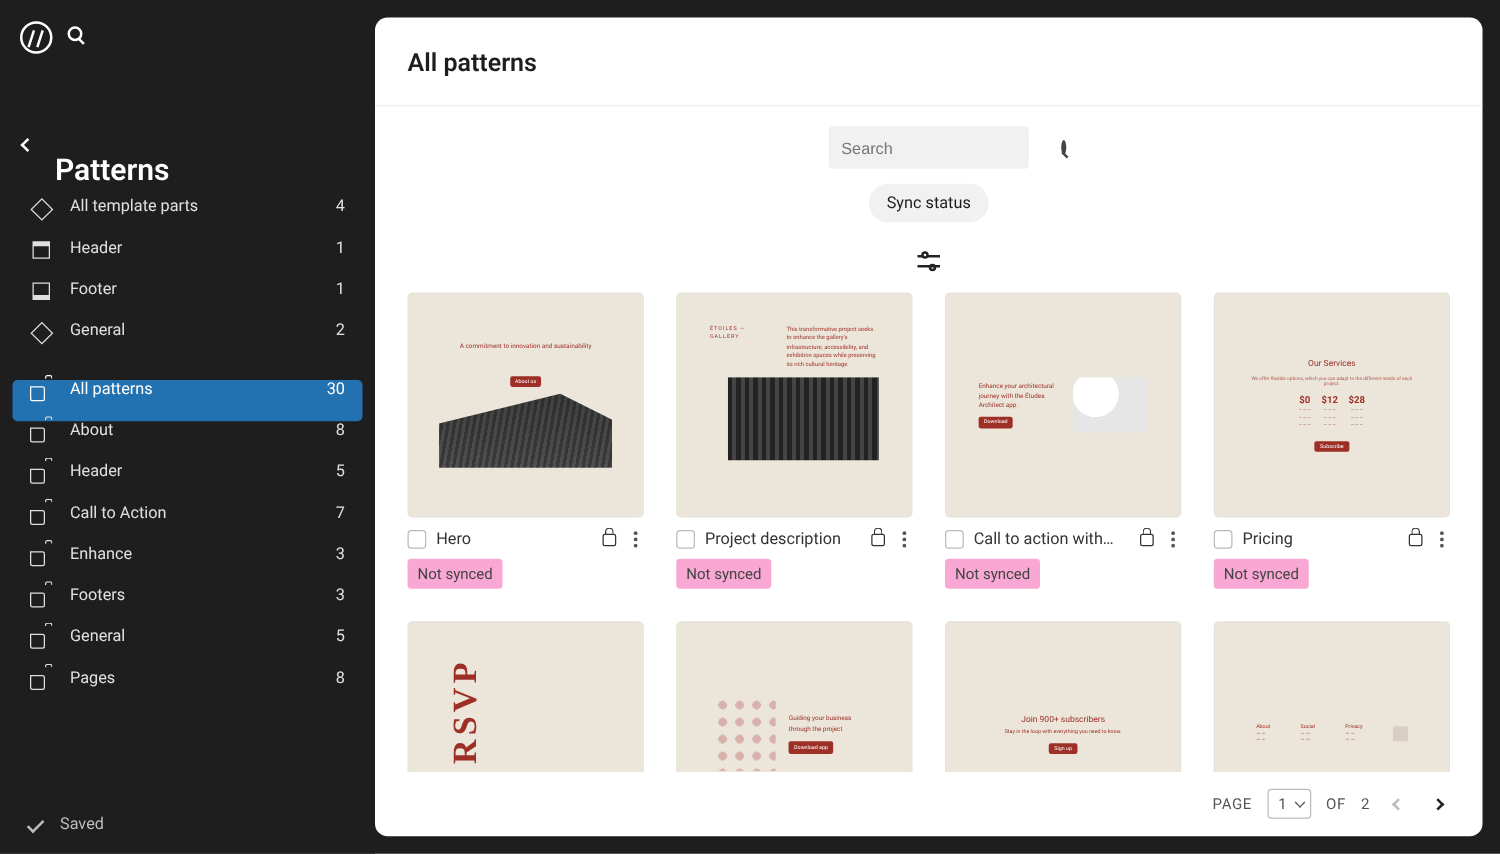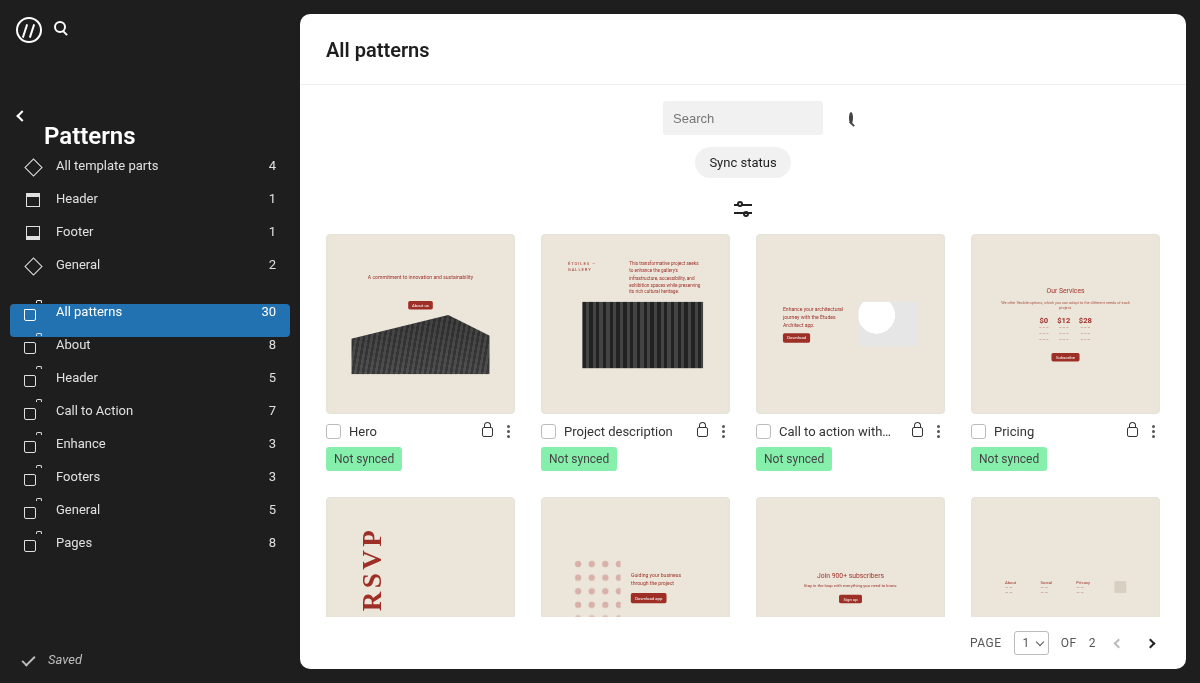--- a/index.html
+++ b/index.html
@@ -31,21 +31,21 @@
   .sb-item .lbl { flex:1; }
   .sb-item .cnt { font-size:13px; color:inherit;}
 
   .ico-diamond::before { content:""; display:block; width:11px; height:11px; border:1.5px solid currentColor; transform:rotate(45deg);}
   .ico-square::before  { content:""; display:block; width:12px; height:9px; border:1.5px solid currentColor; border-top-width:4px;}
   .ico-square-b::before{ content:""; display:block; width:12px; height:9px; border:1.5px solid currentColor; border-bottom-width:4px;}
   .ico-folder::before  { content:""; display:block; width:13px; height:10px; border:1.5px solid currentColor; border-radius:0 2px 2px 2px; position:relative;}
   .ico-folder::after   { content:""; display:block; width:6px; height:2px; border:1.5px solid currentColor; border-bottom:none; border-radius:2px 2px 0 0; position:relative; top:-14px;}
   .sb-item .ico-folder { top:2px; position:relative;}
 
-  .sb-footer { margin-top:auto; padding: 10px 22px 10px 22px; display:flex; align-items:center; color:#bdbdbd; font-size:13px;font-style:italic;}
+  .sb-footer { margin-top:auto; padding: 10px 22px 10px 22px; display:flex; align-items:center; color:#bdbdbd; font-size:13px;}
   .sb-footer .ck { width:13px; height:7px; border-left:2px solid #bdbdbd; border-bottom:2px solid #bdbdbd; transform:rotate(-45deg); margin-right:13px;}
 
   
   .panel { flex:1; background:#fff; margin:14px 14px 14px 0; border-radius:10px; display:flex; flex-direction:column; overflow:hidden;}
   .p-head { padding: 24px 26px 16px 26px; display:flex; align-items:flex-start; border-bottom:1px solid #eee;}
   .p-head-text { flex:1;}
   .p-head h1 { font-size:20px; font-weight:600; margin-bottom:6px;}
   .p-head p { font-size:13px; color:#777;}
   .add-btn { background:#2271b1; color:#fff; border:none; border-radius:3px; padding:10px 16px; font-size:13px; cursor:pointer;}
 
@@ -67,21 +67,21 @@
   .card { display:flex; flex-direction:column;}
   .thumb { background:#ece6da; border:1px solid #e5e2d9; border-radius:4px; height:180px; display:flex; align-items:center; justify-content:center; overflow:hidden; position:relative;}
   .thumb-inner { transform: scale(.85); width:100%; height:100%; display:flex; align-items:center; justify-content:center;}
   .card-row { display:flex; align-items:center; margin-top:10px; gap:8px;}
   .chk { width:15px; height:15px; border:1.5px solid #bbb; border-radius:3px; flex:none;}
   .card-title { flex:1; font-size:13px; color:#333; white-space:nowrap; overflow:hidden; text-overflow:ellipsis;}
   .lock { width:11px; height:10px; border:1.6px solid #333; border-radius:2px; position:relative; flex:none;}
   .lock::before{content:"";position:absolute;top:-6px;left:1px;width:5px;height:5px;border:1.6px solid #333;border-bottom:none;border-radius:5px 5px 0 0;}
   .more { width:14px; display:flex; flex-direction:column; align-items:center; gap:2px; cursor:pointer;}
   .more span{width:3px;height:3px;border-radius:50%;background:#555;}
-  .badge { margin-top:8px; display:inline-block; background:#86efac; border-radius:3px; padding:5px 8px; font-size:12px; color:#444; width:fit-content;}
+  .badge { margin-top:8px; display:inline-block; background:#f9a8d4; border-radius:3px; padding:5px 8px; font-size:12px; color:#444; width:fit-content;}
 
   
   .brand-red { color:#9d2f27; }
   .th-text { font-size:6px; text-align:center; line-height:1.4; }
   .th-btn { background:#9d2f27; color:#fff; font-size:5px; padding:2px 5px; border-radius:2px; display:inline-block; margin-top:4px;}
   .bldg { background:repeating-linear-gradient(100deg,#555 0 3px,#777 3px 6px),linear-gradient(#888,#aaa); background-blend-mode:multiply;}
   .bldg2{ background:repeating-linear-gradient(90deg,#222 0 4px,#444 4px 8px);}
   .grid3{ background:radial-gradient(circle at 30% 30%,#fff 0 35%,#ddd 36% 100%); filter:contrast(1.1);}
   .dots { background:radial-gradient(circle,#d8b2aa 35%,#ece6da 36%) 0 0/16px 16px;}
   .rsvp { font-family: Georgia, serif; font-size:32px; color:#9d2f27; writing-mode:vertical-rl; transform:rotate(180deg); letter-spacing:4px; font-weight:600;}

